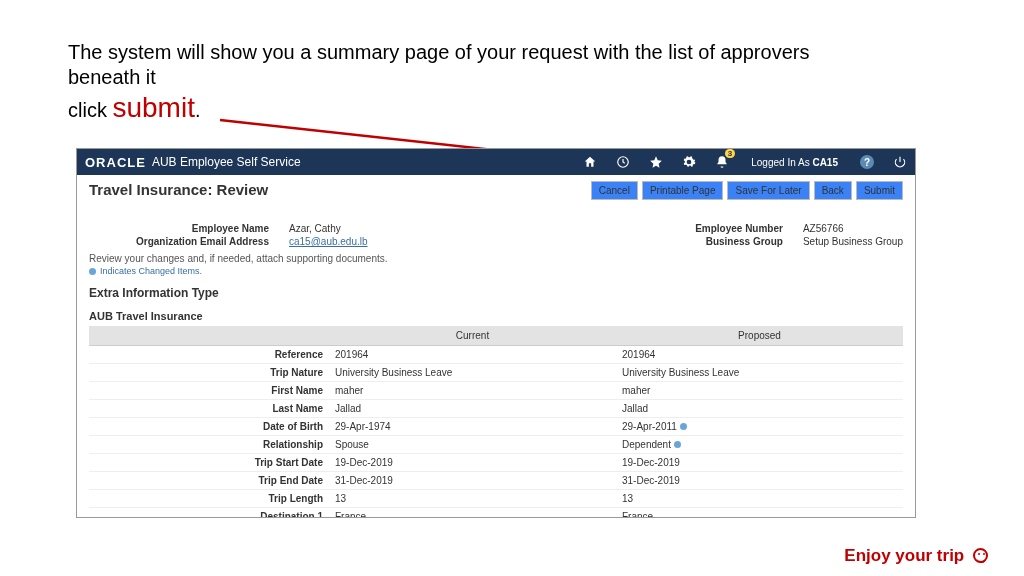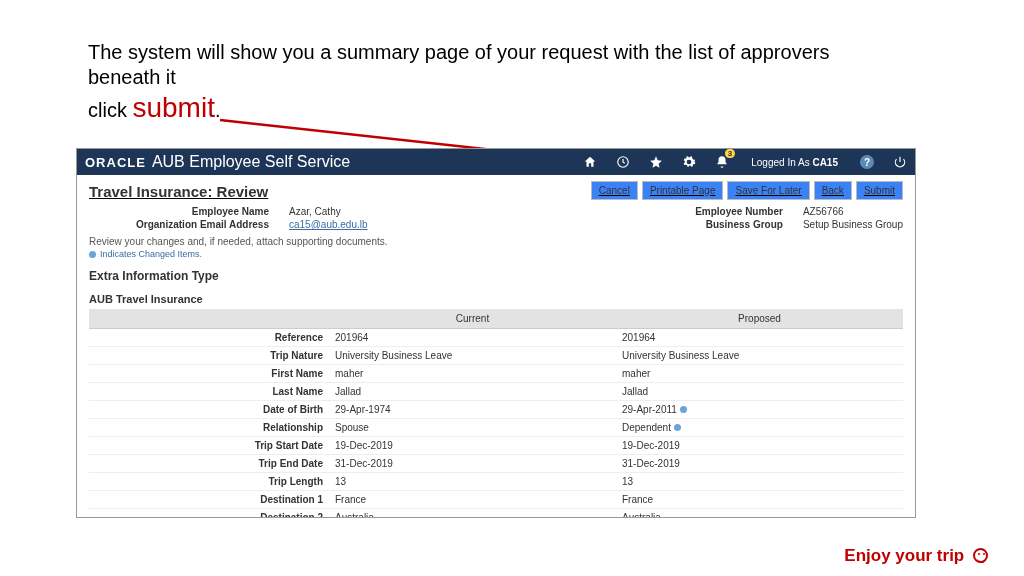--- a/index.html
+++ b/index.html
@@ -7,21 +7,21 @@
     margin: 0;
     font-family: Arial, Helvetica, sans-serif;
     background: #fff;
     width: 1024px;
     height: 576px;
     overflow: hidden;
     position: relative;
   }
   .instruction {
     position: absolute;
-    left: 88px;
+    left: 68px;
     top: 40px;
     width: 780px;
     font-size: 20px;
     color: #000;
     line-height: 1.25;
   }
   .instruction .submit-word {
     color: #c00000;
     font-size: 28px;
     font-weight: 400;
@@ -46,21 +46,21 @@
     font-size: 11px;
     position: relative;
   }
   .oracle-logo {
     font-family: Arial, sans-serif;
     font-weight: 700;
     letter-spacing: 1px;
     font-size: 13px;
     margin-right: 6px;
   }
-  .oracle-bar .apptitle { font-size: 16px; }
+  .oracle-bar .apptitle { font-size: 12px; }
   .bar-icons {
     position: absolute;
     right: 8px;
     display: flex;
     align-items: center;
     gap: 18px;
   }
   .bar-icons .ico {
     width: 15px; height: 15px;
     display: inline-flex; align-items: center; justify-content: center;
@@ -83,23 +83,22 @@
   }
   .content {
     background: #fff;
     height: calc(100% - 26px);
     overflow: auto;
     padding: 6px 12px 12px 12px;
   }
   .page-header {
     display: flex;
     justify-content: space-between;
-    align-items: flex-end;
-    margin-bottom: 4px;
-    text-decoration: underline;
+    align-items: flex-start;
+    margin-bottom: 21px;
   }
   .page-title {
     font-size: 15px;
     font-weight: 700;
     color: #333;
   }
   .btn-row { display: flex; gap: 4px; }
   .btn {
     background: #3b82f6;
     border: 1px solid #bbb;

